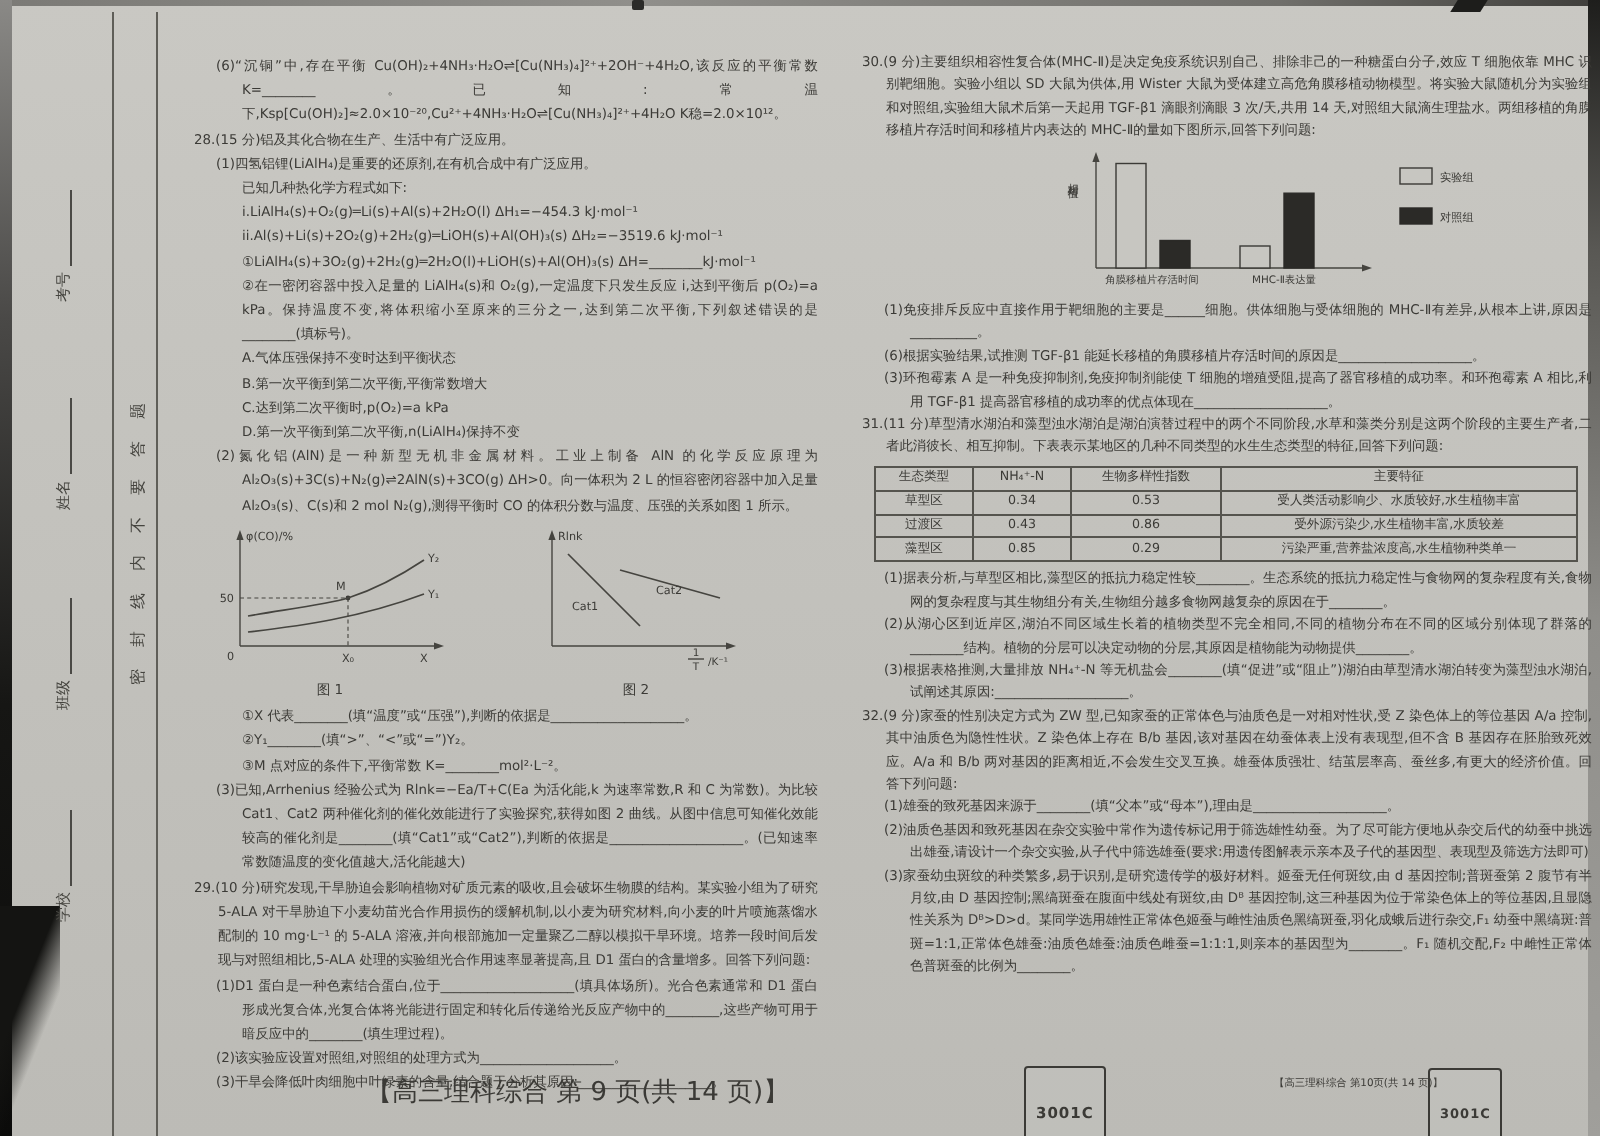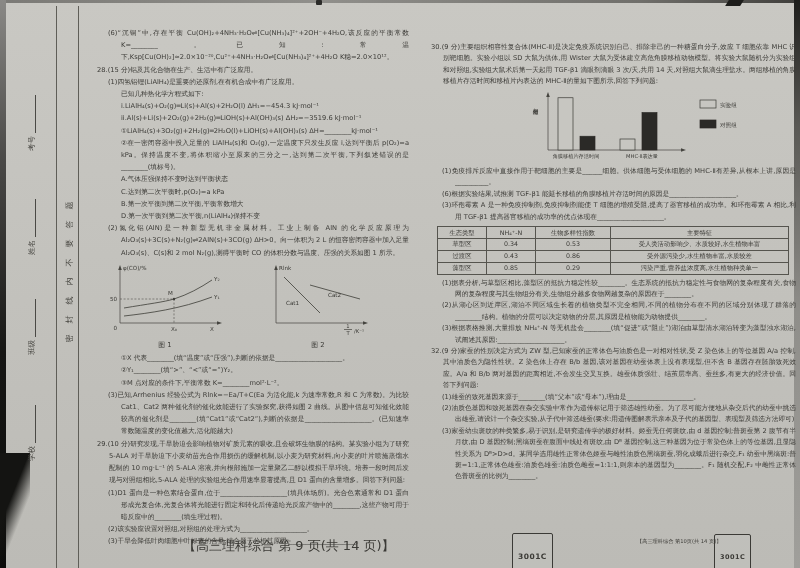--- a/index.html
+++ b/index.html
@@ -24,21 +24,21 @@
         font-size:8px;letter-spacing:11px;white-space:nowrap;color:#45443f;}
   .mlabels{position:absolute;left:0;top:0;width:60px;height:568px;}
   .mlabel{position:absolute;left:-18px;width:100px;display:flex;align-items:center;justify-content:center;
         gap:3px;transform:rotate(-90deg);font-size:7.5px;color:#45443f;}
   .mlabel .uline{flex:0 0 38px;border-bottom:0.8px solid #4a4945;height:7px;}
   .mlabel:nth-of-type(1){top:118px}.mlabel:nth-of-type(2){top:222px}
   .mlabel:nth-of-type(3){top:322px}.mlabel:nth-of-type(4){top:428px}
   
   .page{position:absolute;text-align:justify;}
   .page-l{left:96px;top:27px;width:313px;font-size:6.7px;line-height:12.2px;}
-  .page-r{left:430px;top:42px;width:366px;font-size:6.7px;line-height:11.4px;}
+  .page-r{left:430px;top:26px;width:366px;font-size:6.7px;line-height:11.4px;}
   .para{margin:0;}
   .p-main{padding-left:13px;text-indent:-12px;}
   .p-sub{padding-left:25px;text-indent:-13px;}
   .p-sub2{padding-left:25px;}
   
   .fig-row{display:flex;gap:30px;margin:2px 0 1px 4px;}
   .fig{text-align:center;}
   .figcap{font-size:6.8px;margin-top:0;}
   svg text{font-size:5.6px;fill:#3b3a36;}
   .ax{stroke:#45443f;stroke-width:.7;fill:none;}
@@ -105,22 +105,22 @@
 
         <p class="para p-sub"><span>(6)“沉铜”中,存在平衡 Cu(OH)₂+4NH₃·H₂O⇌[Cu(NH₃)₄]²⁺+2OH⁻+4H₂O,该反应的平衡常数 K=________。已知:常温下,Ksp[Cu(OH)₂]≈2.0×10⁻²⁰,Cu²⁺+4NH₃·H₂O⇌[Cu(NH₃)₄]²⁺+4H₂O  K稳=2.0×10¹²。</span></p>
         <p class="para p-main"><span>28.(15 分)铝及其化合物在生产、生活中有广泛应用。</span></p>
         <p class="para p-sub"><span>(1)四氢铝锂(LiAlH₄)是重要的还原剂,在有机合成中有广泛应用。</span></p>
         <p class="para p-sub2"><span>已知几种热化学方程式如下:</span></p>
         <p class="para p-sub2"><span>i.LiAlH₄(s)+O₂(g)═Li(s)+Al(s)+2H₂O(l)  ΔH₁=−454.3 kJ·mol⁻¹</span></p>
         <p class="para p-sub2"><span>ii.Al(s)+Li(s)+2O₂(g)+2H₂(g)═LiOH(s)+Al(OH)₃(s)  ΔH₂=−3519.6 kJ·mol⁻¹</span></p>
         <p class="para p-sub2"><span>①LiAlH₄(s)+3O₂(g)+2H₂(g)═2H₂O(l)+LiOH(s)+Al(OH)₃(s)  ΔH=________kJ·mol⁻¹</span></p>
         <p class="para p-sub2"><span>②在一密闭容器中投入足量的 LiAlH₄(s)和 O₂(g),一定温度下只发生反应 i,达到平衡后 p(O₂)=a kPa。保持温度不变,将体积缩小至原来的三分之一,达到第二次平衡,下列叙述错误的是________(填标号)。</span></p>
         <p class="para p-sub2"><span>A.气体压强保持不变时达到平衡状态</span></p>
+        <p class="para p-sub2"><span>B.第一次平衡到第二次平衡,平衡常数增大</span></p>
         <p class="para p-sub2"><span>C.达到第二次平衡时,p(O₂)=a kPa</span></p>
-        <p class="para p-sub2"><span>B.第一次平衡到第二次平衡,平衡常数增大</span></p>
         <p class="para p-sub2"><span>D.第一次平衡到第二次平衡,n(LiAlH₄)保持不变</span></p>
         <p class="para p-sub"><span>(2)氮化铝(AlN)是一种新型无机非金属材料。工业上制备 AlN 的化学反应原理为 Al₂O₃(s)+3C(s)+N₂(g)⇌2AlN(s)+3CO(g)  ΔH&gt;0。向一体积为 2 L 的恒容密闭容器中加入足量 Al₂O₃(s)、C(s)和 2 mol N₂(g),测得平衡时 CO 的体积分数与温度、压强的关系如图 1 所示。</span></p>
       </div>
 
     <div class="fig-row">
       <div class="fig">
         <svg width="130" height="74" viewBox="0 0 130 74">
           <line class="ax" x1="20" y1="8" x2="20" y2="62"></line>
           <path class="arr" d="M20 4 L18.2 9 L21.8 9 Z"></path>
           <line class="ax" x1="20" y1="62" x2="118" y2="62"></line>
@@ -198,20 +198,21 @@
         <rect class="bar-b" x="186" y="30" width="16" height="8"></rect>
         <text x="206" y="36.5">对照组</text>
       </svg>
     </div>
 
     <div>
 
     <p class="para p-sub"><span>(1)免疫排斥反应中直接作用于靶细胞的主要是______细胞。供体细胞与受体细胞的 MHC-Ⅱ有差异,从根本上讲,原因是__________。</span></p>
         <p class="para p-sub"><span>(6)根据实验结果,试推测 TGF-β1 能延长移植的角膜移植片存活时间的原因是____________________。</span></p>
         <p class="para p-sub"><span>(3)环孢霉素 A 是一种免疫抑制剂,免疫抑制剂能使 T 细胞的增殖受阻,提高了器官移植的成功率。和环孢霉素 A 相比,利用 TGF-β1 提高器官移植的成功率的优点体现在____________________。</span></p>
+        <p class="para p-main"><span>31.(11 分)草型清水湖泊和藻型浊水湖泊是湖泊演替过程中的两个不同阶段,水草和藻类分别是这两个阶段的主要生产者,二者此消彼长、相互抑制。下表表示某地区的几种不同类型的水生生态类型的特征,回答下列问题:</span></p>
       </div>
 
     <table class="eco-table">
       <thead>
         <tr>
           <th style="width:44px">生态类型</th>
           <th style="width:44px">NH₄⁺-N</th>
           <th style="width:70px">生物多样性指数</th>
           <th>主要特征</th>
         </tr>

